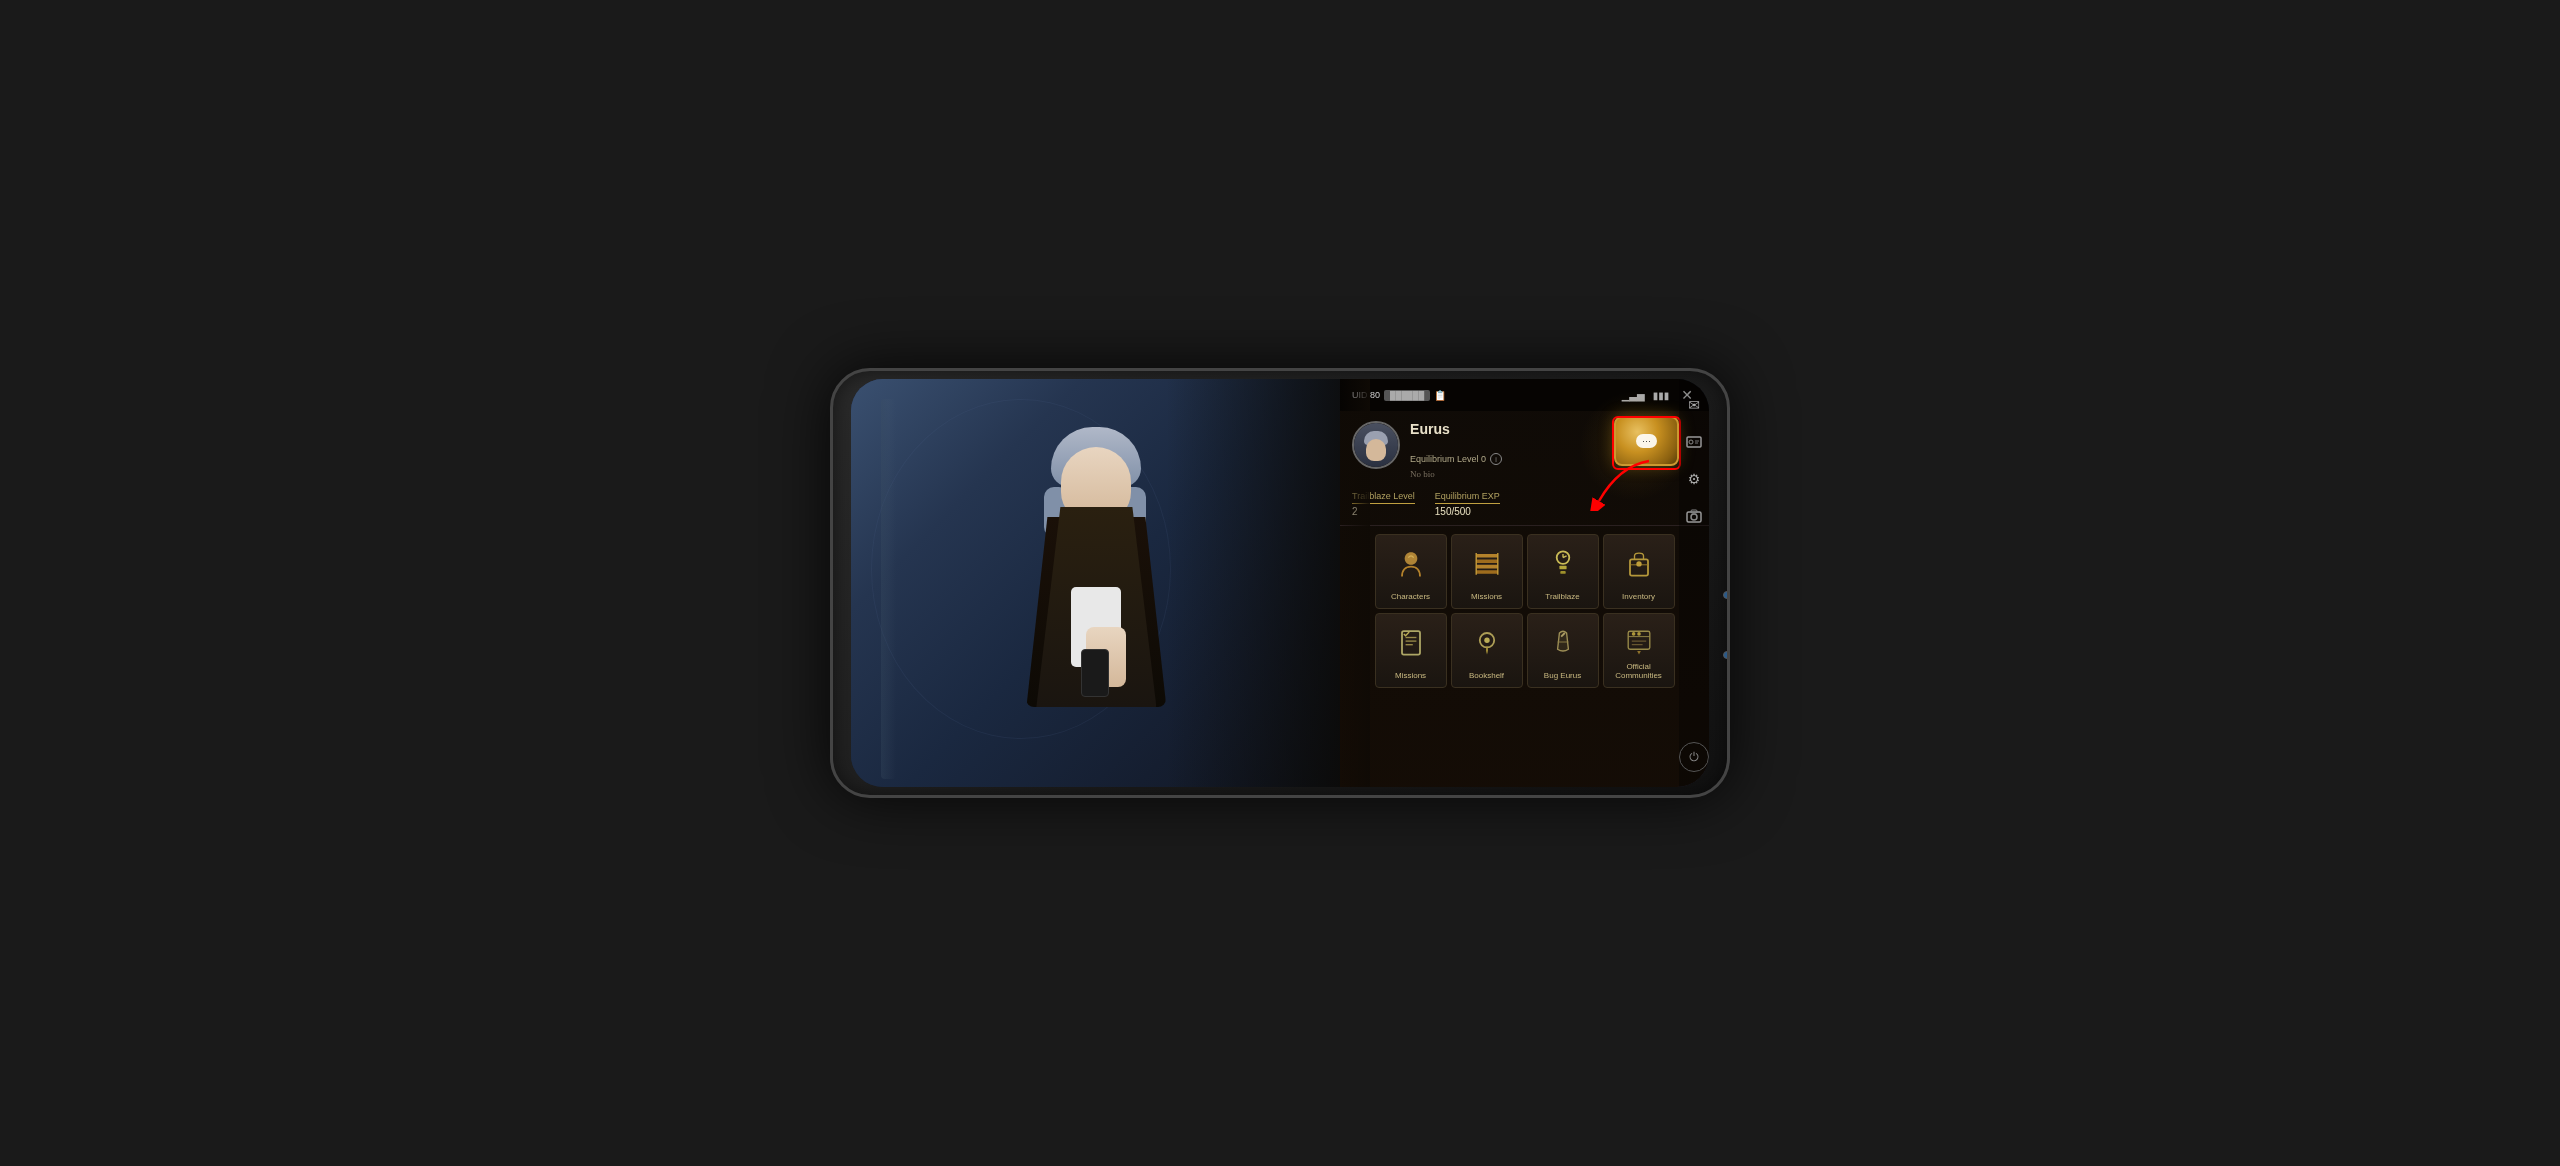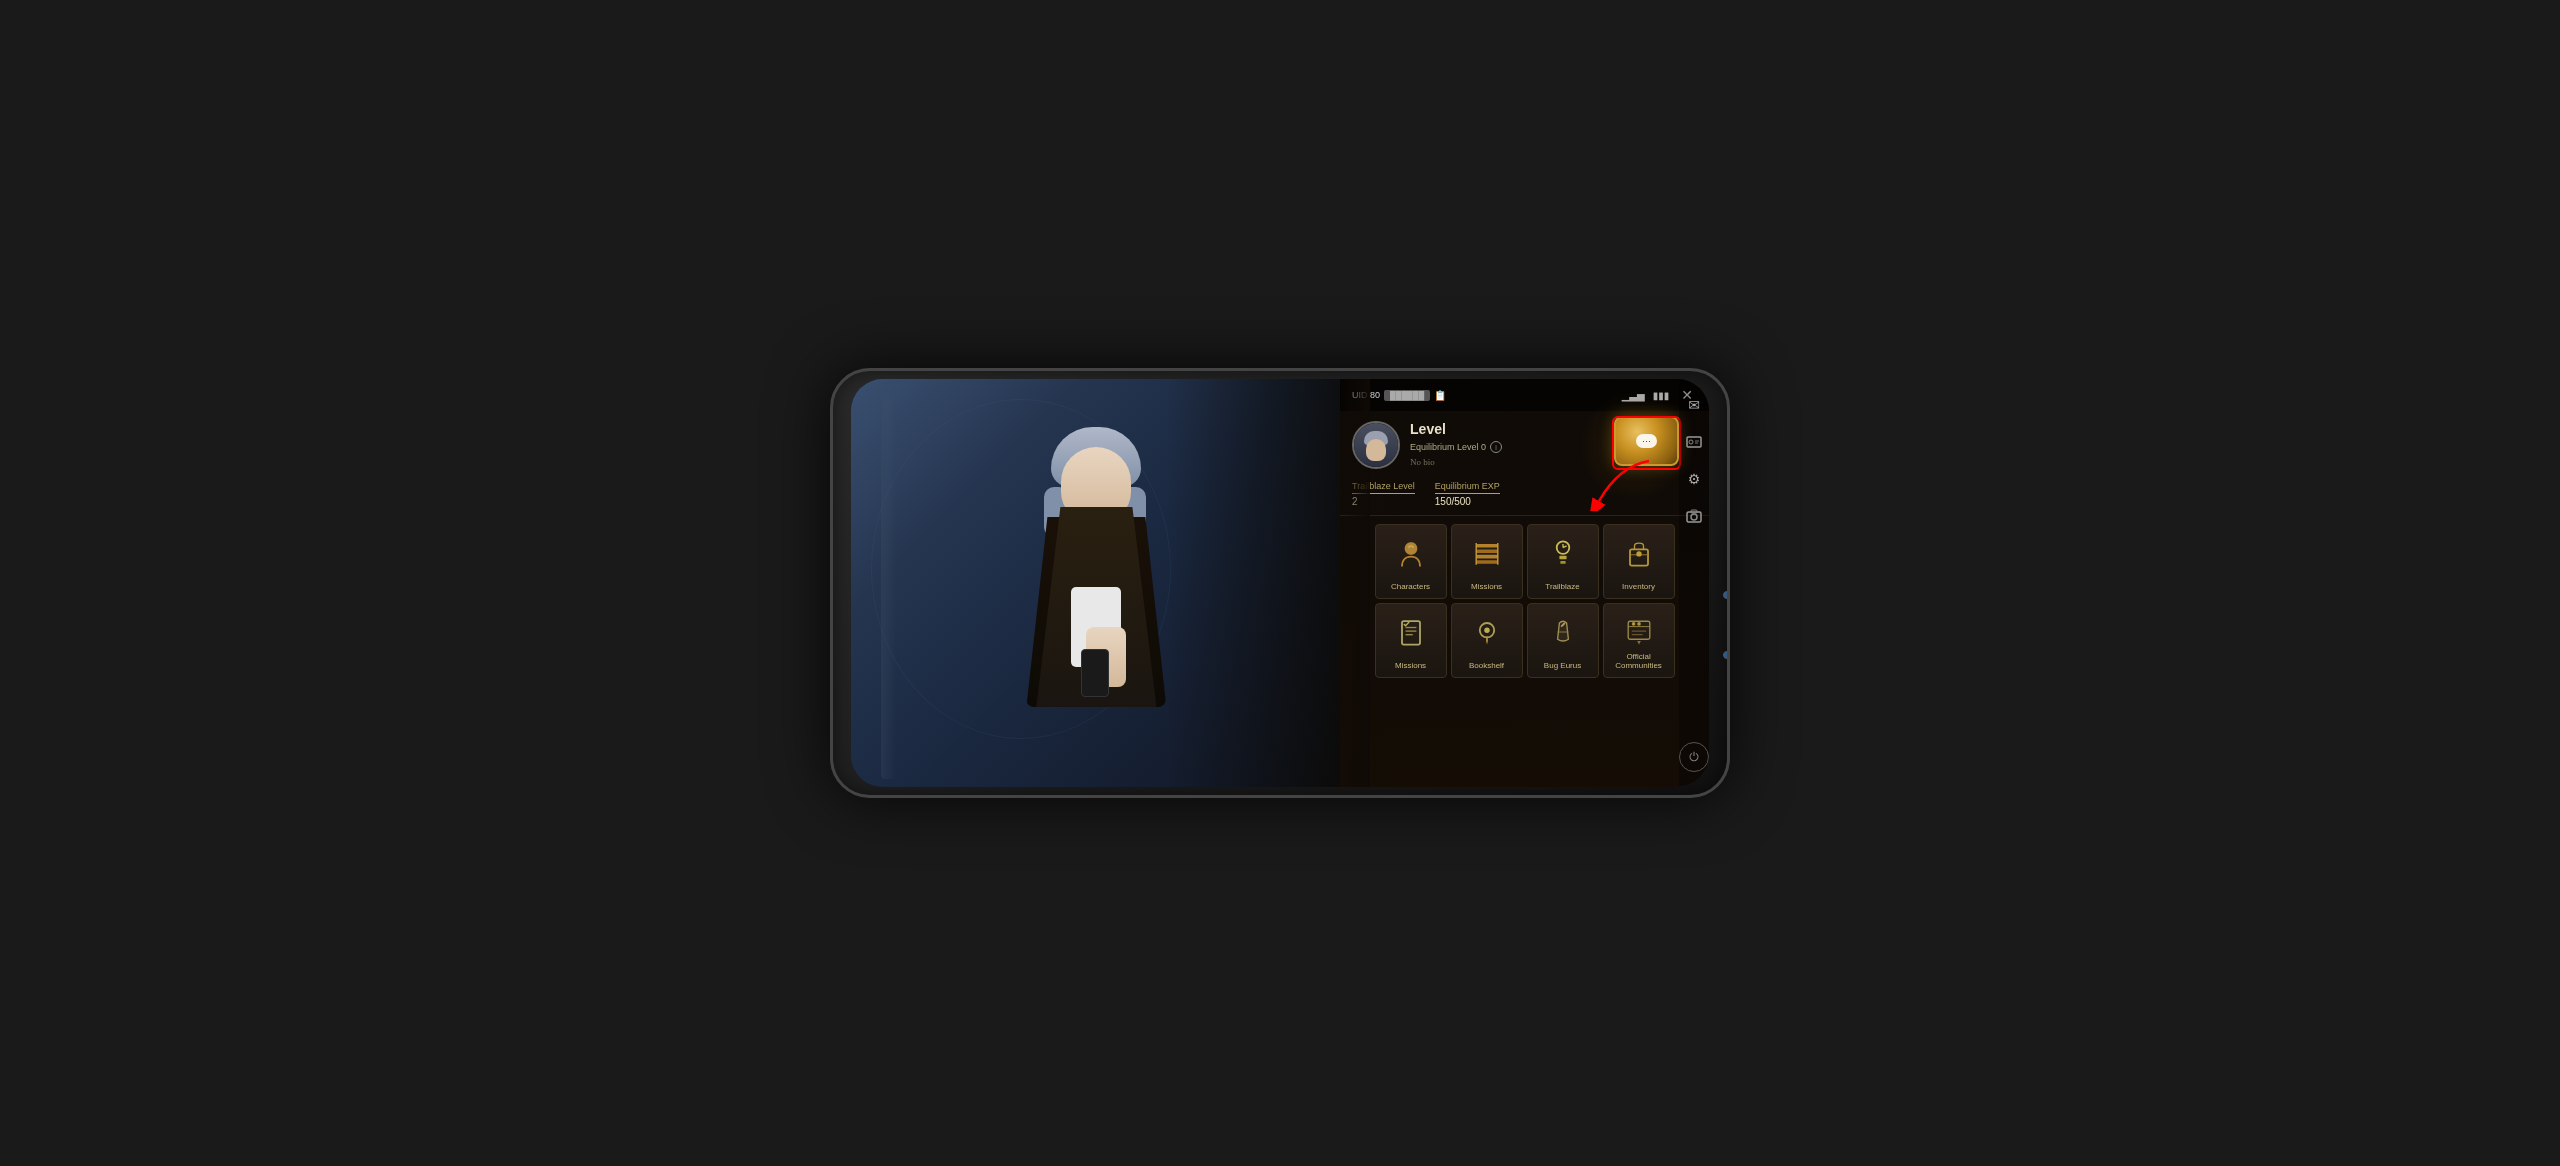--- a/index.html
+++ b/index.html
@@ -368,21 +368,21 @@
       font-weight: bold;
       font-family: Arial, sans-serif;
     }
 
     .equilibrium-level {
       color: #b0a888;
       font-size: 9px;
       display: flex;
       align-items: center;
       gap: 4px;
-      margin-top: 4px;
+      margin-top: 16px;
     }
 
     .info-icon {
       width: 12px;
       height: 12px;
       border-radius: 50%;
       border: 1px solid #888;
       color: #888;
       font-size: 7px;
       display: inline-flex;
@@ -678,21 +678,21 @@
           <div class="avatar-container">
             <div class="avatar-inner">
               <div style="position:relative; display:flex; flex-direction:column; align-items:center;">
                 <div class="mini-char-hair"></div>
                 <div class="mini-char-head"></div>
               </div>
             </div>
           </div>
 
           <div class="profile-info">
-            <div class="profile-name">Level</div>
+            <div class="profile-name">Eurus</div>
             <div class="equilibrium-level">
               <span>Equilibrium Level 0</span>
               <span class="info-icon">i</span>
             </div>
             <div class="profile-bio">No bio</div>
           </div>
 
           <div class="orb-bg-circle"></div>
 
           <div class="golden-orb">

